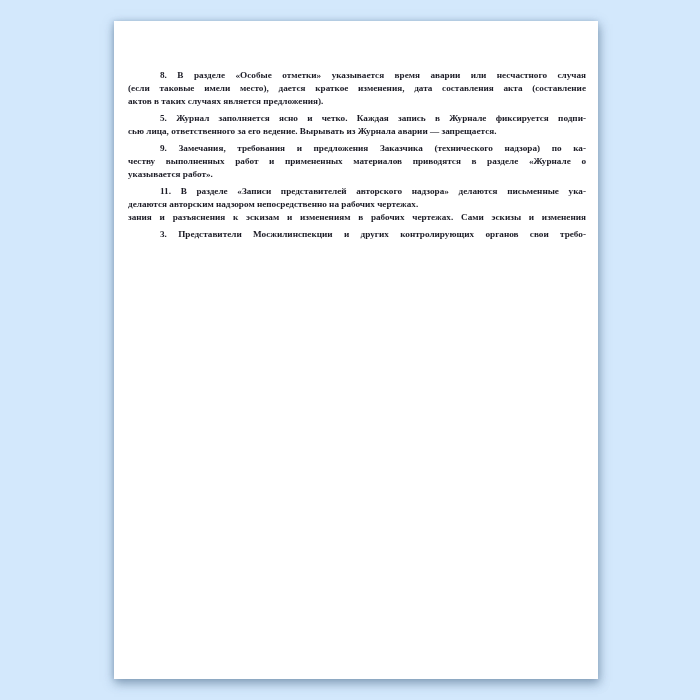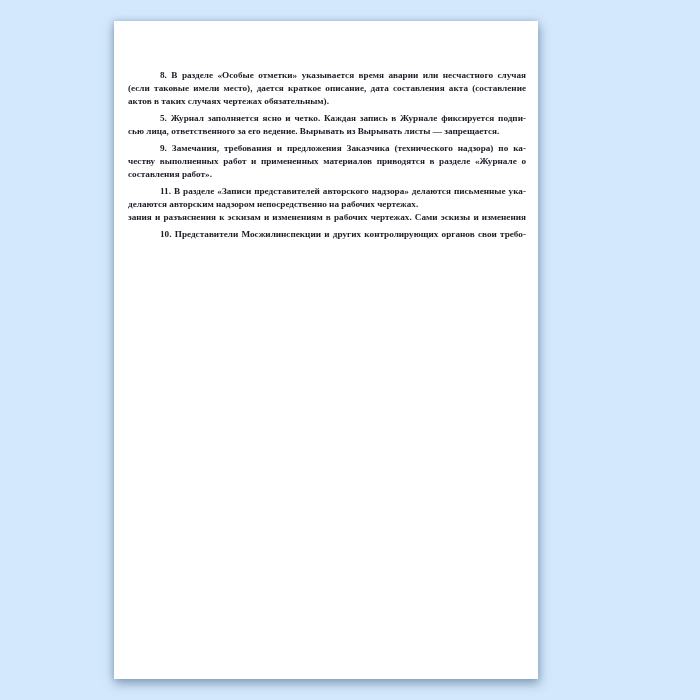--- a/index.html
+++ b/index.html
@@ -15,21 +15,21 @@
     font-family: "Liberation Serif", "DejaVu Serif", serif;
   }
   .canvas {
     position: absolute;
     inset: 0;
   }
   .page {
     position: absolute;
     left: 114px;
     top: 21px;
-    width: 424px;
+    width: 484px;
     height: 658px;
     background: var(--paper, #ffffff);
     box-shadow:
       0 3px 10px rgba(96, 125, 155, 0.50),
       2px 5px 9px rgba(96, 125, 155, 0.35),
       -1px 0 4px rgba(96, 125, 155, 0.25);
     box-sizing: border-box;
     padding: 48px 12px 0 14px;
   }
   .para {
@@ -53,40 +53,40 @@
 </style>
 </head>
 <body>
 
 <div class="canvas">
   <div class="page">
     <div class="text-block">
 
       <div class="para">
         <div class="line first">8. В разделе «Особые отметки» указывается время аварии или несчастного случая</div>
-        <div class="line">(если таковые имели место), дается краткое описание, дата составления акта (составление</div>
-        <div class="line lastline">актов в таких случаях чертежах обязательным).</div>
+        <div class="line">(если таковые имели место), дается краткое изменения, дата составления акта (составление</div>
+        <div class="line lastline">актов в таких случаях является предложения).</div>
       </div>
 
       <div class="para">
         <div class="line first">5. Журнал заполняется ясно и четко. Каждая запись в Журнале фиксируется подпи-</div>
-        <div class="line lastline">сью лица, ответственного за его ведение. Вырывать из Вырывать листы — запрещается.</div>
+        <div class="line lastline">сью лица, ответственного за его ведение. Вырывать из Журнала аварии — запрещается.</div>
       </div>
 
       <div class="para">
         <div class="line first">9. Замечания, требования и предложения Заказчика (технического надзора) по ка-</div>
         <div class="line">честву выполненных работ и примененных материалов приводятся в разделе «Журнале о</div>
-        <div class="line lastline">составления работ».</div>
+        <div class="line lastline">указывается работ».</div>
       </div>
 
       <div class="para">
         <div class="line first">11. В разделе «Записи представителей авторского надзора» делаются письменные ука-</div>
         <div class="line lastline">делаются авторским надзором непосредственно на рабочих чертежах.</div>
         <div class="line">зания и разъяснения к эскизам и изменениям в рабочих чертежах. Сами эскизы и изменения</div>
       </div>
 
       <div class="para">
-        <div class="line first">10. Представители Мосжилинспекции и других контролирующих органов свои требо-</div>
+        <div class="line first">3. Представители Мосжилинспекции и других контролирующих органов свои требо-</div>
       </div>
 
     </div>
   </div>
 </div>
 
 </body></html>

